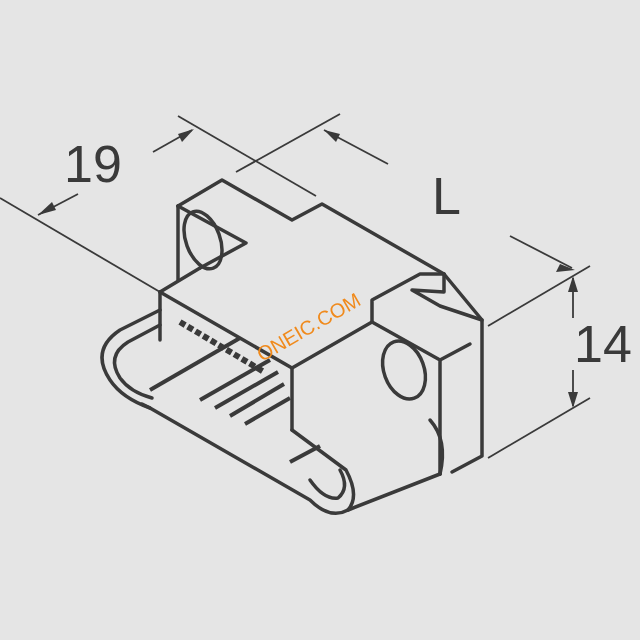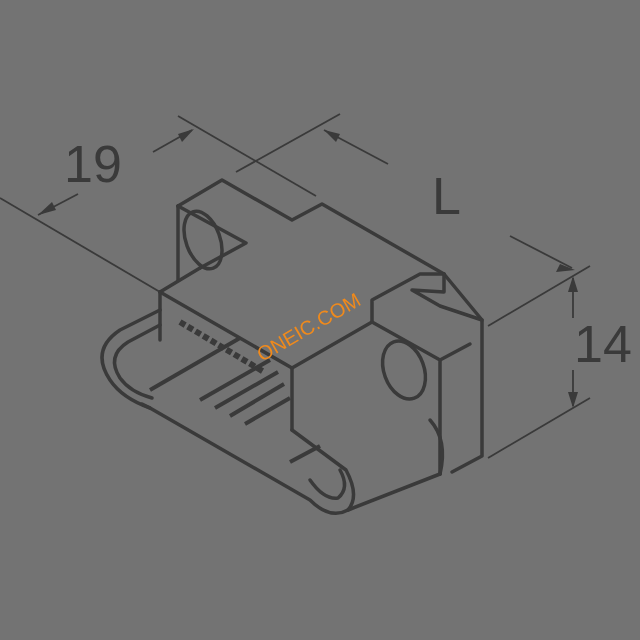--- a/index.html
+++ b/index.html
@@ -1,16 +1,16 @@
 <!DOCTYPE html>
 <html><head>
   <meta charset="utf-8">
   <style>
     html, body { margin: 0; padding: 0; background: #ffffff; }
-    .canvas { position: relative; width: 640px; height: 640px; background: #737373; overflow: hidden; text-align: right; }
+    .canvas { position: relative; width: 640px; height: 640px; background: #e5e5e5; overflow: hidden; text-align: right; }
     svg { position: absolute; left: 0; top: 0; }
     .dim-label { font-family: "Liberation Sans", sans-serif; fill: #3a3a3a; }
     .watermark { font-family: "Liberation Sans", sans-serif; }
   </style>
 </head>
 <body>
 
 <div class="canvas">
 <svg width="640" height="640" viewBox="0 0 640 640">
   <g fill="none" stroke="#3a3a3a" stroke-width="3.5" stroke-linejoin="round" stroke-linecap="round">

